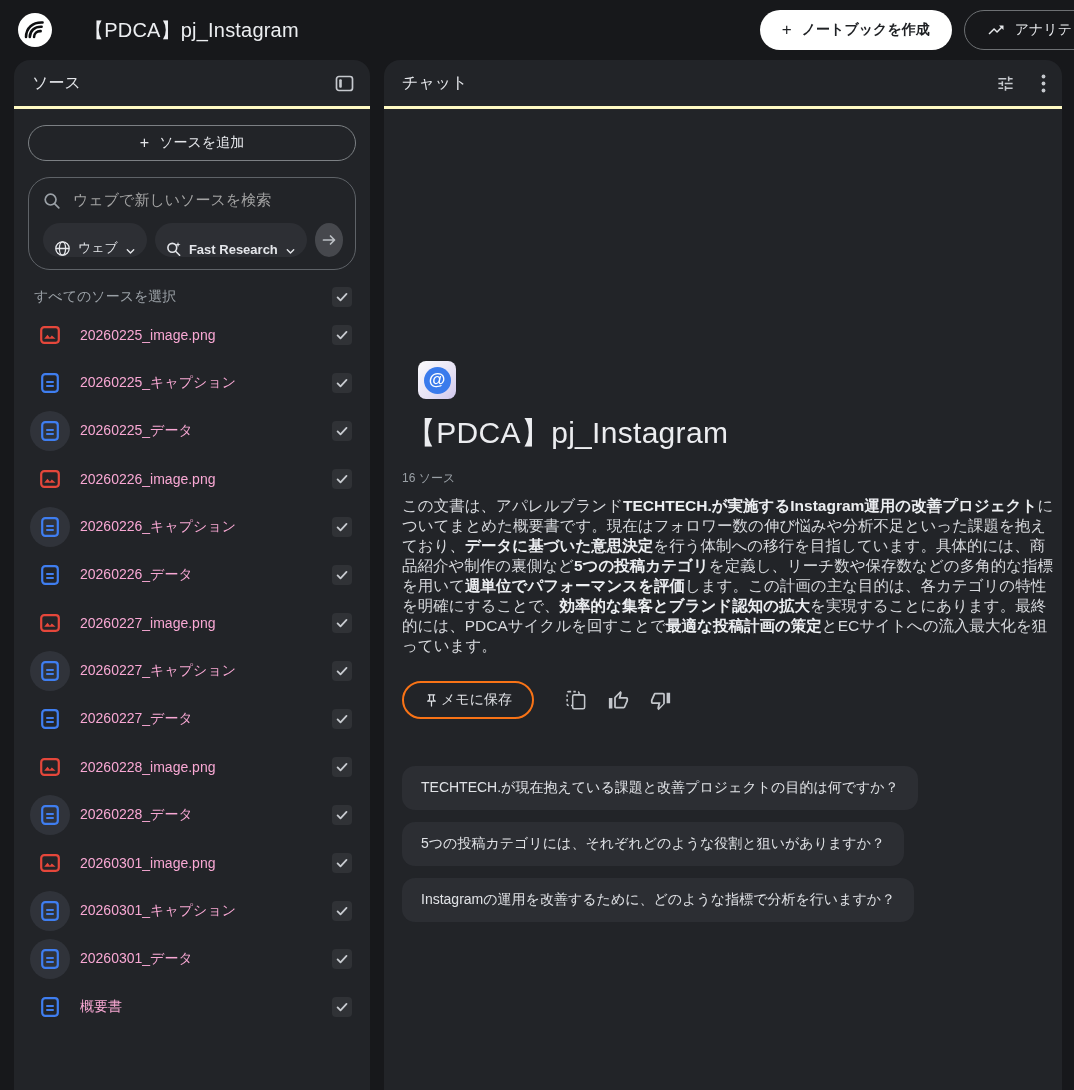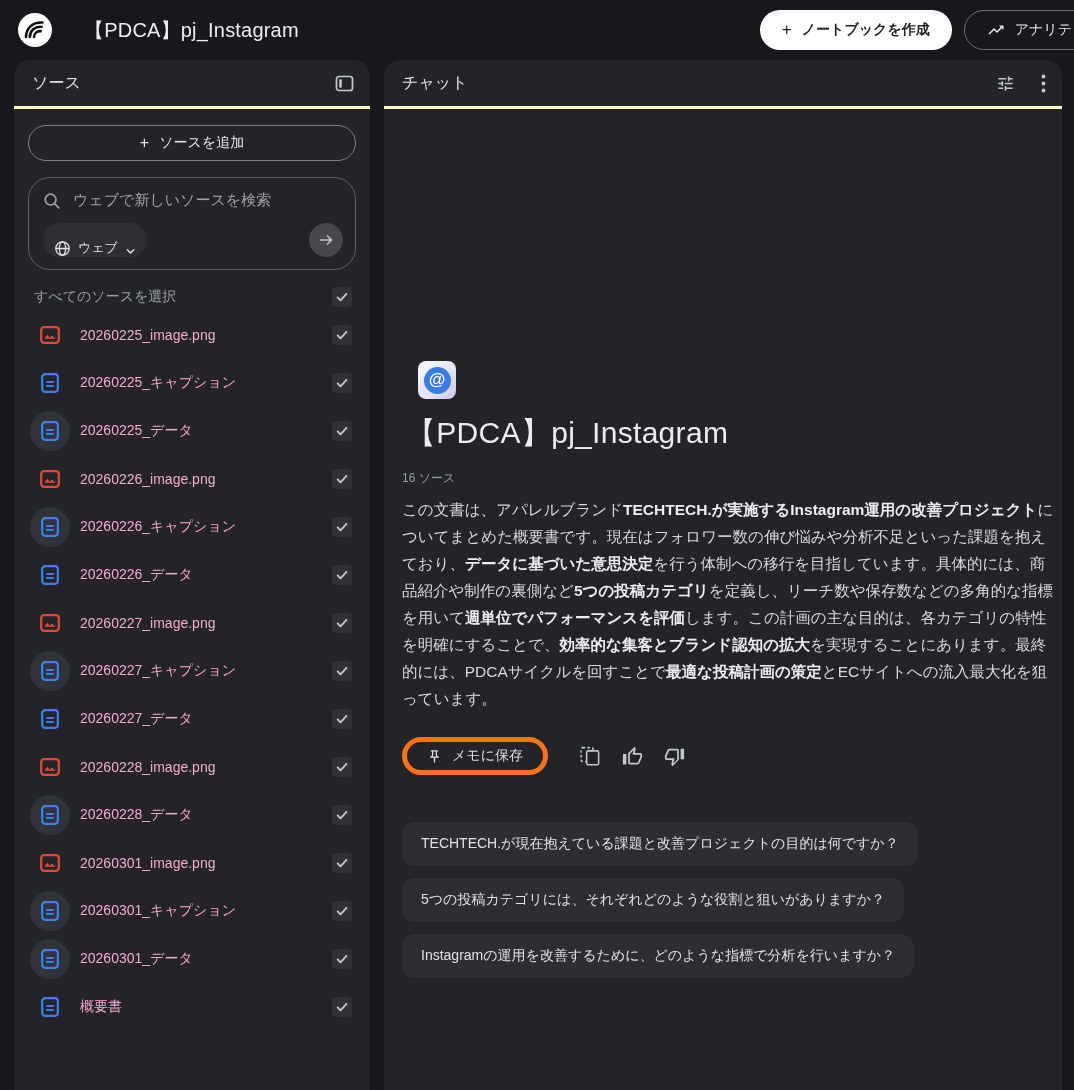--- a/index.html
+++ b/index.html
@@ -84,27 +84,27 @@
     margin-left:16px; width:38px; height:38px; border-radius:8px;
     background:linear-gradient(135deg,#fbfbfd 0%,#e6e1f4 60%,#cfc6ec 100%);
     display:flex; align-items:center; justify-content:center;
   }
   .emoji-at {
     width:27px; height:27px; border-radius:50%; background:#3a7bec; color:#fff;
     font-size:17px; font-weight:bold; display:flex; align-items:center; justify-content:center;
   }
   .notebook-title { margin:14px 0 0 4px; font-size:30px; font-weight:400; color:#ecedf0; letter-spacing:.3px; }
   .source-count { margin-top:16px; font-size:12px; color:#9aa0a6; }
-  .summary-text { margin-top:9px; font-size:15.5px; line-height:27px; color:#d7d9dd; }
+  .summary-text { margin-top:9px; font-size:15.5px; line-height:20px; color:#d7d9dd; }
   .summary-text b { color:#eceef1; }
 
   .action-row { margin-top:25px; display:flex; align-items:center; gap:22px; }
   .btn-save-note {
-    height:38px; padding:0 20px; border:5px solid #f97316; border-radius:19px; background:transparent;
-    color:#dee0e4; font-size:14px; font-family:inherit; display:flex; align-items:center; gap:10px; cursor:pointer;
+    height:38px; padding:0 20px; border:2px solid #f97316; border-radius:19px; background:transparent;
+    color:#dee0e4; font-size:14px; font-family:inherit; display:flex; align-items:center; gap:2px; cursor:pointer;
   }
   .action-icons { display:flex; align-items:center; gap:21px; margin-left:10px; }
 
   .suggested-questions { margin-top:47px; display:flex; flex-direction:column; align-items:flex-start; gap:12px; }
   .question-chip {
     background:#2c2e33; border:none; border-radius:13px; padding:13px 19px;
     color:#e0e2e6; font-size:14px; font-family:inherit; cursor:pointer; text-align:left; white-space:nowrap;
   }
 </style>
 </head>
@@ -168,20 +168,35 @@
         <div class="chip-row">
           <button class="chip">
             <span style="display:flex">
               <svg width="17" height="17" viewBox="0 0 17 17" fill="none" stroke="#e4e6ea" stroke-width="1.3">
                   <circle cx="8.5" cy="8.5" r="6.7"></circle>
                   <ellipse cx="8.5" cy="8.5" rx="3.1" ry="6.7"></ellipse>
                   <line x1="1.8" y1="8.5" x2="15.2" y2="8.5"></line>
                 </svg>
             </span>
             <span>ウェブ</span>
+            <span style="display:flex">
+              <svg width="11" height="11" viewBox="0 0 12 12">
+                  <path d="M2.5 4.2l3.5 3.5 3.5-3.5" fill="none" stroke="#e4e6ea" stroke-width="1.5" stroke-linecap="round" stroke-linejoin="round"></path>
+                </svg>
+            </span>
+          </button>
+          <button class="chip bold">
+            <span style="display:flex">
+              <svg width="16" height="16" viewBox="0 0 16 16">
+                  <circle cx="6.3" cy="6.8" r="4.4" fill="none" stroke="#e4e6ea" stroke-width="1.6"></circle>
+                  <line x1="9.6" y1="10.2" x2="13.6" y2="14.2" stroke="#e4e6ea" stroke-width="1.6" stroke-linecap="round"></line>
+                  <path d="M12 1l.7 1.9 1.9.7-1.9.7-.7 1.9-.7-1.9-1.9-.7 1.9-.7z" fill="#e4e6ea"></path>
+                </svg>
+            </span>
+            <span>Fast Research</span>
             <span style="display:flex">
               <svg width="11" height="11" viewBox="0 0 12 12">
                   <path d="M2.5 4.2l3.5 3.5 3.5-3.5" fill="none" stroke="#e4e6ea" stroke-width="1.5" stroke-linecap="round" stroke-linejoin="round"></path>
                 </svg>
             </span>
           </button>
           <button class="send-circle">
             <span style="display:flex">
               <svg width="16" height="16" viewBox="0 0 16 16">
                   <path d="M2.5 8h10.5M9.5 4l4 4-4 4" fill="none" stroke="#bcc0c5" stroke-width="1.7" stroke-linecap="round" stroke-linejoin="round"></path>

